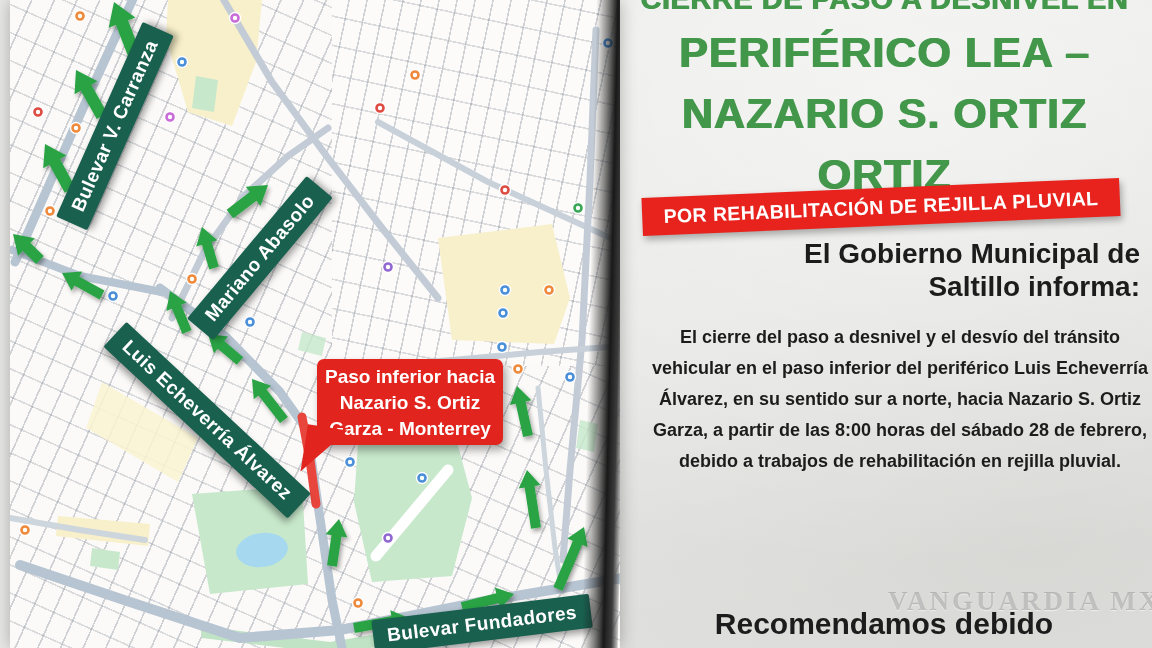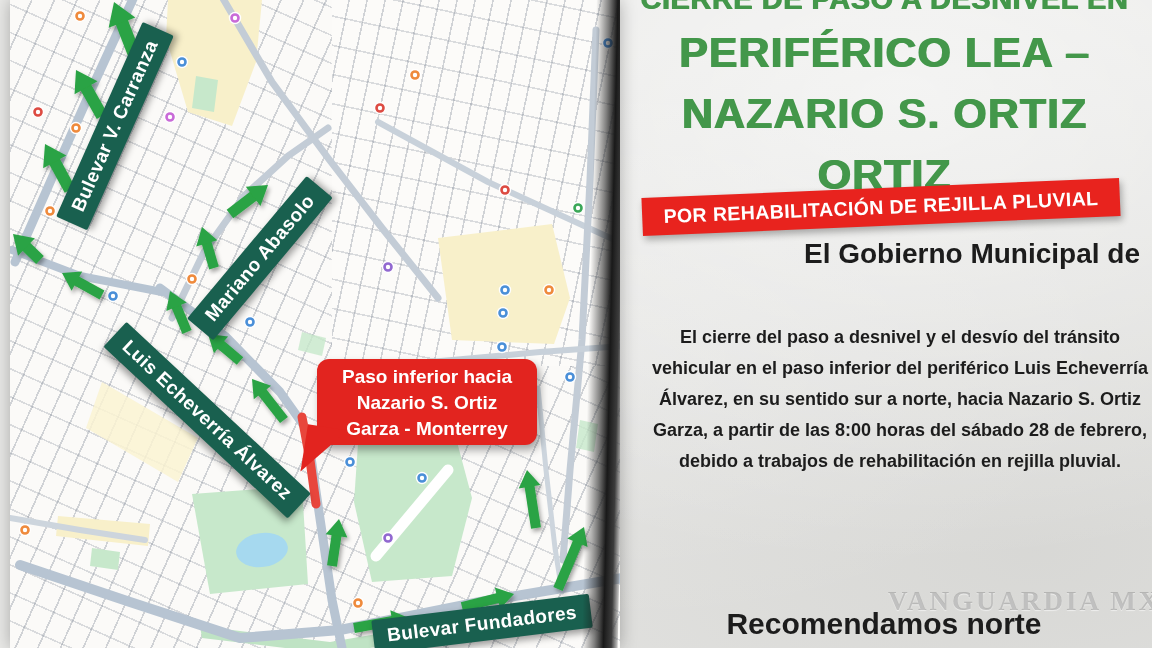--- a/index.html
+++ b/index.html
@@ -22,23 +22,23 @@
       repeating-linear-gradient(102deg, transparent 0 16px, rgba(108,118,134,.30) 16px 17.6px),
       repeating-linear-gradient(12deg, transparent 0 27px, rgba(108,118,134,.24) 27px 28.6px);}
   #map-svg{position:absolute;left:0;top:0;width:610px;height:648px;}
   .street-label{position:absolute;background:#19604f;color:#fff;font-weight:bold;font-size:19px;
     letter-spacing:.4px;padding:6px 14px;border-radius:2px;white-space:nowrap;
     box-shadow:2px 4px 7px rgba(0,0,0,.38);}
   .sl0{left:105px;top:126px;transform:translate(-50%,-50%) rotate(-66deg);}
   .sl1{left:250px;top:258px;transform:translate(-50%,-50%) rotate(-50deg);}
   .sl2{left:197px;top:420px;transform:translate(-50%,-50%) rotate(43deg);}
   .sl3{left:472px;top:624px;transform:translate(-50%,-50%) rotate(-7deg);}
-  .callout{position:absolute;left:307px;top:359px;width:220px;height:86px;background:#e2241f;
+  .callout{position:absolute;left:307px;top:359px;width:186px;height:86px;background:#e2241f;
     color:#fff;font-weight:bold;font-size:19px;line-height:26px;text-align:center;
-    padding-top:5px;box-sizing:border-box;border-radius:12px;box-shadow:3px 5px 9px rgba(0,0,0,.35);}
+    padding-top:5px;box-sizing:border-box;border-radius:7px;box-shadow:3px 5px 9px rgba(0,0,0,.35);}
   .callout-pointer{position:absolute;left:-13px;bottom:-30px;width:0;height:0;
     border-top:48px solid #e2241f;border-right:40px solid transparent;transform:rotate(9deg);}
   .map-edge-shadow{position:absolute;right:-5px;top:-8px;bottom:-8px;width:36px;
     transform:rotate(1.3deg);
     background:linear-gradient(90deg, rgba(25,25,25,0) 0%, rgba(25,25,25,.55) 35%, #191919 60%, #3c3c3c 82%, rgba(110,110,110,.35) 100%);}
   
   .content-col{position:absolute;left:628px;top:0;width:512px;height:648px;text-align:center;color:#1c1c1c;}
   .title-top{position:absolute;left:0;top:-17px;width:100%;font-size:29px;font-weight:bold;
     color:#43974a;text-shadow:1px 0 0 #43974a;letter-spacing:.5px;white-space:nowrap;}
   .title-main{position:absolute;left:0;top:22px;width:100%;font-size:43px;line-height:61px;
@@ -229,19 +229,20 @@
   <div class="content-col">
     <div class="title-top">CIERRE DE PASO A DESNIVEL EN</div>
     <div class="title-main">
       <div>PERIFÉRICO LEA –</div>
       <div>NAZARIO S. ORTIZ</div>
       <div>ORTIZ</div>
     </div>
     <div class="reason-banner">POR REHABILITACIÓN DE REJILLA PLUVIAL</div>
     <div class="intro">
       <div>El Gobierno Municipal de</div>
+      <div>Saltillo informa:</div>
     </div>
     <p class="body-text" id="body-text">El <b>cierre del paso a desnivel y el desvío del tránsito vehicular</b> en el <b>paso inferior del periférico Luis Echeverría Álvarez</b>, en su <b>sentido sur a norte, hacia Nazario S. Ortiz Garza</b>, a partir de las <b>8:00 horas del sábado 28 de febrero</b>, debido a trabajos de rehabilitación en rejilla pluvial.</p>
-    <div class="footer-line">Recomendamos norte</div>
+    <div class="footer-line">Recomendamos debido</div>
   </div>
 
   <div class="watermark">VANGUARDIA MX</div>
 </div>
 
 </body></html>

